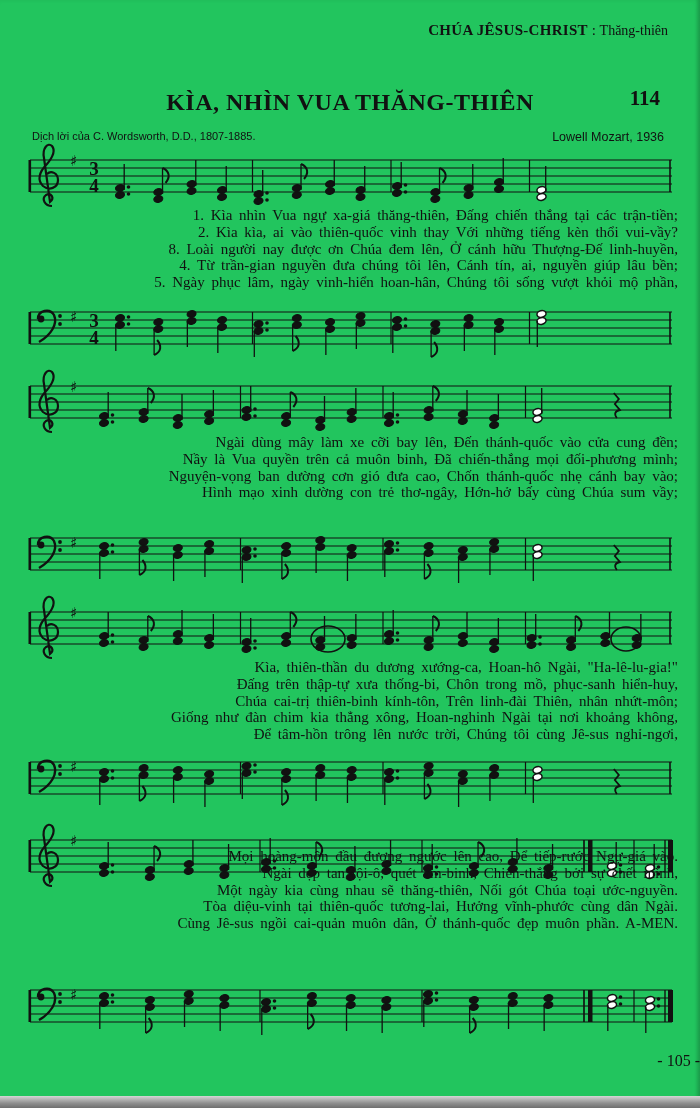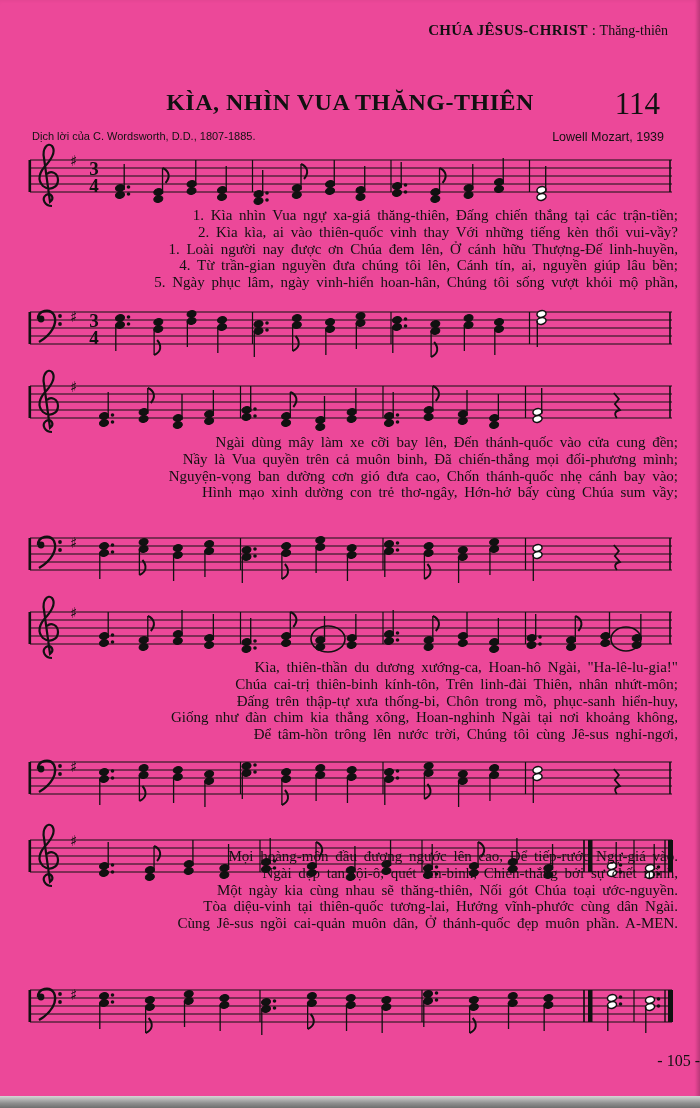--- a/index.html
+++ b/index.html
@@ -1,25 +1,25 @@
 <!DOCTYPE html>
 <html><head>
 <meta charset="utf-8">
 <title>Hymnal Page 105 — Kìa, Nhìn Vua Thăng-Thiên</title>
 <style>
   html,body{margin:0;padding:0;background:#e9e9e9;}
-  .page{position:relative;width:700px;height:1108px;background:#ec4899;margin:0 auto;
+  .page{position:relative;width:700px;height:1108px;background:#22c55e;margin:0 auto;
         font-family:"Liberation Serif","DejaVu Serif",serif;color:#111;overflow:hidden;
         box-shadow:inset -3px 0 4px rgba(0,0,0,.07);}
   .header{position:absolute;top:22px;right:32px;font-size:15px;white-space:nowrap;}
   .header .cat{font-weight:bold;letter-spacing:.3px;}
   .header .sub{font-size:14px;}
   .title-row{position:absolute;top:89px;left:0;width:100%;text-align:center;}
   .title-row h1{margin:0;font-size:24px;font-weight:bold;letter-spacing:.5px;display:inline-block;}
-  .hymn-number{position:absolute;top:86px;right:40px;font-size:31px;font-weight:normal;}
+  .hymn-number{position:absolute;top:86px;right:40px;font-size:21px;font-weight:bold;}
   .credit-left{position:absolute;top:130px;left:32px;font-family:"Liberation Sans","DejaVu Sans",sans-serif;font-size:11px;}
   .credit-right{position:absolute;top:130px;right:36px;font-family:"Liberation Sans","DejaVu Sans",sans-serif;font-size:12.5px;}
   svg.staff{position:absolute;left:28px;width:646px;height:84px;overflow:visible;}
   #s1t{top:136px}#s1b{top:288px}
   #s2t{top:362px}#s2b{top:514px}
   #s3t{top:588px}#s3b{top:738px}
   #s4t{top:816px}#s4b{top:966px}
   .lyrics{position:absolute;left:66px;width:612px;}
   #lyr1{top:207px}#lyr2{top:434px}#lyr3{top:659px}#lyr4{top:848px}
   .lyrics p{margin:0;font-size:15px;line-height:16.8px;white-space:nowrap;word-spacing:3px;text-align:right;}
@@ -37,21 +37,21 @@
   <div class="header">
     <span class="cat">CHÚA JÊSUS-CHRIST</span><span> : </span><span class="sub">Thăng-thiên</span>
   </div>
 
   <div class="title-row">
     <h1>KÌA, NHÌN VUA THĂNG-THIÊN</h1>
   </div>
   <div class="hymn-number">114</div>
 
   <div class="credit-left">Dịch lời của C. Wordsworth, D.D., 1807-1885.</div>
-  <div class="credit-right">Lowell Mozart, 1939</div>
+  <div class="credit-right">Lowell Mozart, 1936</div>
 
   <svg class="staff" id="s1t">
       <line x1="2" y1="24" x2="644" y2="24" stroke="#111" stroke-width="1.1"></line>
       <line x1="2" y1="32" x2="644" y2="32" stroke="#111" stroke-width="1.1"></line>
       <line x1="2" y1="40" x2="644" y2="40" stroke="#111" stroke-width="1.1"></line>
       <line x1="2" y1="48" x2="644" y2="48" stroke="#111" stroke-width="1.1"></line>
       <line x1="2" y1="56" x2="644" y2="56" stroke="#111" stroke-width="1.1"></line>
       <rect x="0.5" y="24" width="2.6" height="32" fill="#111"></rect>
       <path d="M24 70 C17 70 13 63 18 59 C23 56 27 62 22 66 L16 22 C14 12 20 6 24 10 C28 15 24 22 19 28 C11 36 9 44 15 50 C21 55 30 52 30 44 C30 37 23 34 19 38" fill="none" stroke="#111" stroke-width="2.2"></path>
       <text x="42" y="30" font-size="15px" font-family="DejaVu Sans, sans-serif" fill="#111">♯</text>
@@ -106,21 +106,21 @@
       <ellipse cx="471.03" cy="53" rx="4.6" ry="3.3" transform="rotate(-14 471.03 53)" fill="#111" stroke="#111" stroke-width="1"></ellipse>
       <line x1="475.22999999999996" y1="48" x2="475.22999999999996" y2="22" stroke="#111" stroke-width="1.3"></line>
       <ellipse cx="513.5" cy="54" rx="4.6" ry="3.3" transform="rotate(-14 513.5 54)" fill="#fff" stroke="#111" stroke-width="1.5"></ellipse>
       <ellipse cx="513.5" cy="61" rx="4.6" ry="3.3" transform="rotate(-14 513.5 61)" fill="#fff" stroke="#111" stroke-width="1.5"></ellipse>
       <line x1="517.7" y1="56" x2="517.7" y2="30" stroke="#111" stroke-width="1.3"></line>
       <line x1="642" y1="24" x2="642" y2="56" stroke="#111" stroke-width="1.6"></line>
     </svg>
   <div class="lyrics" id="lyr1">
     <p>1. Kìa nhìn Vua ngự xa-giá thăng-thiên, Đấng chiến thắng tại các trận-tiền;</p>
     <p>2. Kìa kìa, ai vào thiên-quốc vinh thay Với những tiếng kèn thổi vui-vầy?</p>
-    <p>1. Loài người nay được ơn Chúa đem lên, Ở cánh hữu Thượng-Đế linh-huyền,</p>
+    <p>8. Loài người nay được ơn Chúa đem lên, Ở cánh hữu Thượng-Đế linh-huyền,</p>
     <p>4. Từ trần-gian nguyền đưa chúng tôi lên, Cánh tín, ai, nguyền giúp lâu bền;</p>
     <p>5. Ngày phục lâm, ngày vinh-hiển hoan-hân, Chúng tôi sống vượt khỏi mộ phần,</p>
   </div>
   <svg class="staff" id="s1b">
       <line x1="2" y1="24" x2="644" y2="24" stroke="#111" stroke-width="1.1"></line>
       <line x1="2" y1="32" x2="644" y2="32" stroke="#111" stroke-width="1.1"></line>
       <line x1="2" y1="40" x2="644" y2="40" stroke="#111" stroke-width="1.1"></line>
       <line x1="2" y1="48" x2="644" y2="48" stroke="#111" stroke-width="1.1"></line>
       <line x1="2" y1="56" x2="644" y2="56" stroke="#111" stroke-width="1.1"></line>
       <rect x="0.5" y="24" width="2.6" height="32" fill="#111"></rect>
@@ -392,22 +392,22 @@
       <line x1="581.5" y1="50" x2="581.5" y2="24" stroke="#111" stroke-width="1.3"></line>
       <ellipse cx="608.65" cy="50" rx="4.6" ry="3.3" transform="rotate(-14 608.65 50)" fill="#111" stroke="#111" stroke-width="1"></ellipse>
       <ellipse cx="608.65" cy="57" rx="4.6" ry="3.3" transform="rotate(-14 608.65 57)" fill="#111" stroke="#111" stroke-width="1"></ellipse>
       <line x1="612.85" y1="52" x2="612.85" y2="26" stroke="#111" stroke-width="1.3"></line>
       <line x1="642" y1="24" x2="642" y2="56" stroke="#111" stroke-width="1.6"></line>
       <ellipse cx="300" cy="51" rx="17" ry="13" fill="none" stroke="#111" stroke-width="1.6"></ellipse>
       <ellipse cx="598" cy="51" rx="15" ry="12" fill="none" stroke="#111" stroke-width="1.6"></ellipse>
     </svg>
   <div class="lyrics" id="lyr3">
     <p>Kìa, thiên-thần du dương xướng-ca, Hoan-hô Ngài, "Ha-lê-lu-gia!"</p>
+    <p>Đấng trên thập-tự xưa thống-bi, Chôn trong mồ, phục-sanh hiển-huy,</p>
     <p>Chúa cai-trị thiên-binh kính-tôn, Trên linh-đài Thiên, nhân nhứt-môn;</p>
-    <p>Đấng trên thập-tự xưa thống-bi, Chôn trong mồ, phục-sanh hiển-huy,</p>
     <p>Giống như đàn chim kia thẳng xông, Hoan-nghinh Ngài tại nơi khoảng không,</p>
     <p>Để tâm-hồn trông lên nước trời, Chúng tôi cùng Jê-sus nghỉ-ngơi,</p>
   </div>
   <svg class="staff" id="s3b">
       <line x1="2" y1="24" x2="644" y2="24" stroke="#111" stroke-width="1.1"></line>
       <line x1="2" y1="32" x2="644" y2="32" stroke="#111" stroke-width="1.1"></line>
       <line x1="2" y1="40" x2="644" y2="40" stroke="#111" stroke-width="1.1"></line>
       <line x1="2" y1="48" x2="644" y2="48" stroke="#111" stroke-width="1.1"></line>
       <line x1="2" y1="56" x2="644" y2="56" stroke="#111" stroke-width="1.1"></line>
       <rect x="0.5" y="24" width="2.6" height="32" fill="#111"></rect>

